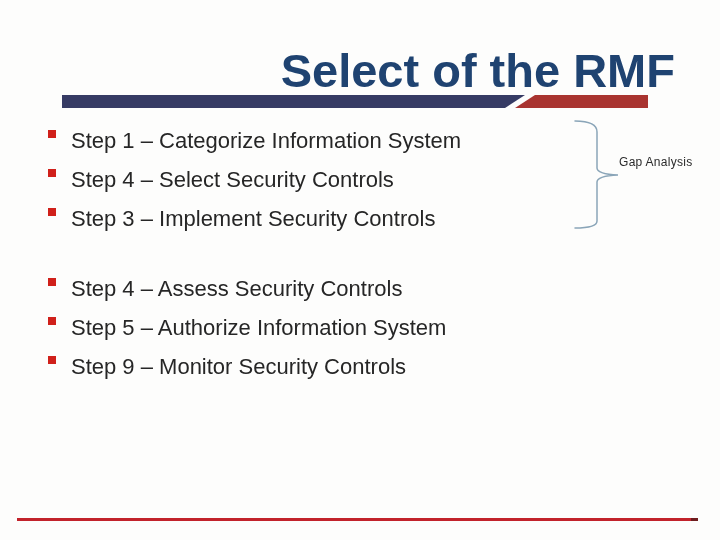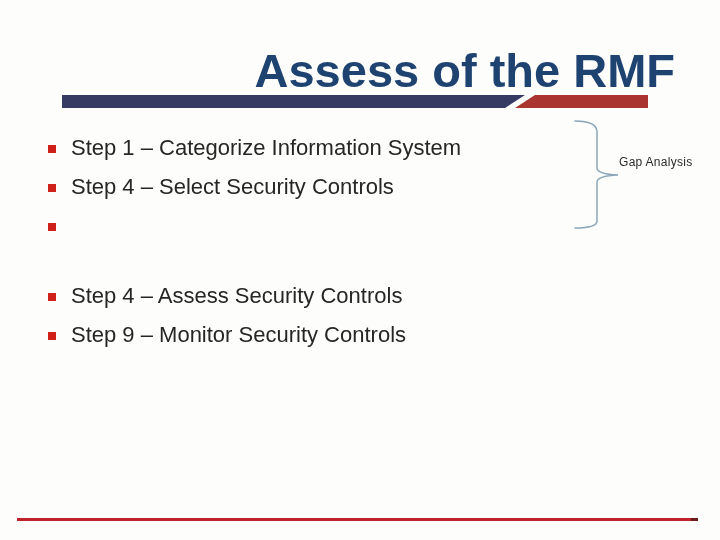--- a/index.html
+++ b/index.html
@@ -55,21 +55,21 @@
     clip-path: polygon(20px 0, 100% 0, 100% 100%, 0 100%);
   }
   .bullet-group {
     position: absolute;
     left: 48px;
   }
   .bullet-group.g1 { top: 128px; }
   .bullet-group.g2 { top: 276px; }
   .bullet-item {
     display: flex;
-    align-items: center;
+    align-items: flex-start;
     height: 39px;
   }
   .bullet-square {
     width: 8px;
     height: 8px;
     background: var(--bullet);
     margin-right: 15px;
     margin-top: 2px;
     flex: none;
   }
@@ -113,43 +113,48 @@
     right: 0;
     top: 0;
     width: 7px;
     height: 100%;
     background: var(--bottom-line-cap);
   }
 </style>
 </head>
 <body>
 
-<h1 class="slide-title">Assess of the RMF</h1>
+<h1 class="slide-title">Select of the RMF</h1>
 
 <div class="bar-navy"></div>
 <div class="bar-red"></div>
 
 <div class="bullet-group g1">
   <div class="bullet-item">
     <span class="bullet-square"></span>
     <span class="bullet-text">Step 1 – Categorize Information System</span>
   </div>
   <div class="bullet-item">
     <span class="bullet-square"></span>
     <span class="bullet-text">Step 4 – Select Security Controls</span>
   </div>
   <div class="bullet-item">
     <span class="bullet-square"></span>
+    <span class="bullet-text">Step 3 – Implement Security Controls</span>
   </div>
 </div>
 
 <div class="bullet-group g2">
   <div class="bullet-item">
     <span class="bullet-square"></span>
     <span class="bullet-text">Step 4 – Assess Security Controls</span>
+  </div>
+  <div class="bullet-item">
+    <span class="bullet-square"></span>
+    <span class="bullet-text">Step 5 – Authorize Information System</span>
   </div>
   <div class="bullet-item">
     <span class="bullet-square"></span>
     <span class="bullet-text">Step 9 – Monitor Security Controls</span>
   </div>
 </div>
 
 <svg class="bracket-svg" viewBox="0 0 50 116" aria-hidden="true">
   <path d="M3 4 Q25 4 25 15 L25 51 Q25 57 46 58 Q25 59 25 65 L25 104 Q25 111 3 111"></path>
 </svg>

